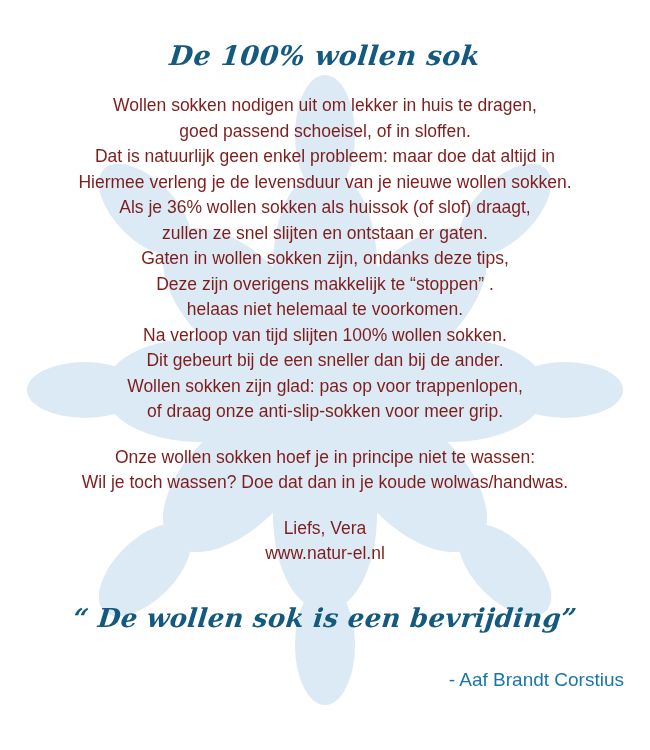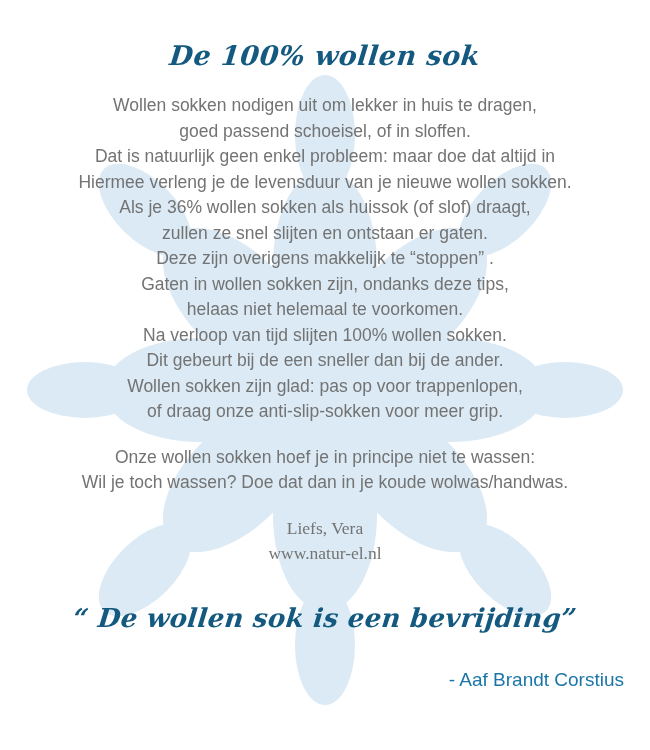--- a/index.html
+++ b/index.html
@@ -47,34 +47,33 @@
     font-weight: bold;
     font-size: 27px;
     letter-spacing: 0.5px;
     color: #14597f;
     margin: 14px 0 22px 0;
     transform: skewX(-6deg);
   }
   .body-text {
     font-size: 17.5px;
     line-height: 25.5px;
-    color: #737373;
+    color: #7f1d1d;
     font-family: "Liberation Sans", sans-serif;
   }
   .para {
     margin: 0 0 20px 0;
   }
   .para:last-of-type {
     margin-bottom: 0;
   }
   .line {
     display: block;
   }
   .signature-block {
-    font-family: Liberation Serif, serif;
   }
   .quote {
     font-family: "DejaVu Serif", serif;
     font-style: italic;
     font-weight: bold;
     font-size: 26px;
     color: #14597f;
     margin-top: 36px;
     transform: skewX(-6deg);
     letter-spacing: 0.3px;
@@ -134,22 +133,22 @@
 
     <div class="body-text">
 
       <div class="para">
         <span class="line">Wollen sokken nodigen uit om lekker in huis te dragen,</span>
         <span class="line">goed passend schoeisel, of in sloffen.</span>
         <span class="line">Dat is natuurlijk geen enkel probleem: maar doe dat altijd in</span>
         <span class="line">Hiermee verleng je de levensduur van je nieuwe wollen sokken.</span>
         <span class="line">Als je 36% wollen sokken als huissok (of slof) draagt,</span>
         <span class="line">zullen ze snel slijten en ontstaan er gaten.</span>
+        <span class="line">Gaten in wollen sokken zijn, ondanks deze tips,</span>
         <span class="line">Deze zijn overigens makkelijk te “stoppen” .</span>
-        <span class="line">Gaten in wollen sokken zijn, ondanks deze tips,</span>
         <span class="line">helaas niet helemaal te voorkomen.</span>
         <span class="line">Na verloop van tijd slijten 100% wollen sokken.</span>
         <span class="line">Dit gebeurt bij de een sneller dan bij de ander.</span>
         <span class="line">Wollen sokken zijn glad: pas op voor trappenlopen,</span>
         <span class="line">of draag onze anti-slip-sokken voor meer grip.</span>
       </div>
 
       <div class="para">
         <span class="line">Onze wollen sokken hoef je in principe niet te wassen:</span>
         <span class="line">Wil je toch wassen? Doe dat dan in je koude wolwas/handwas.</span>

